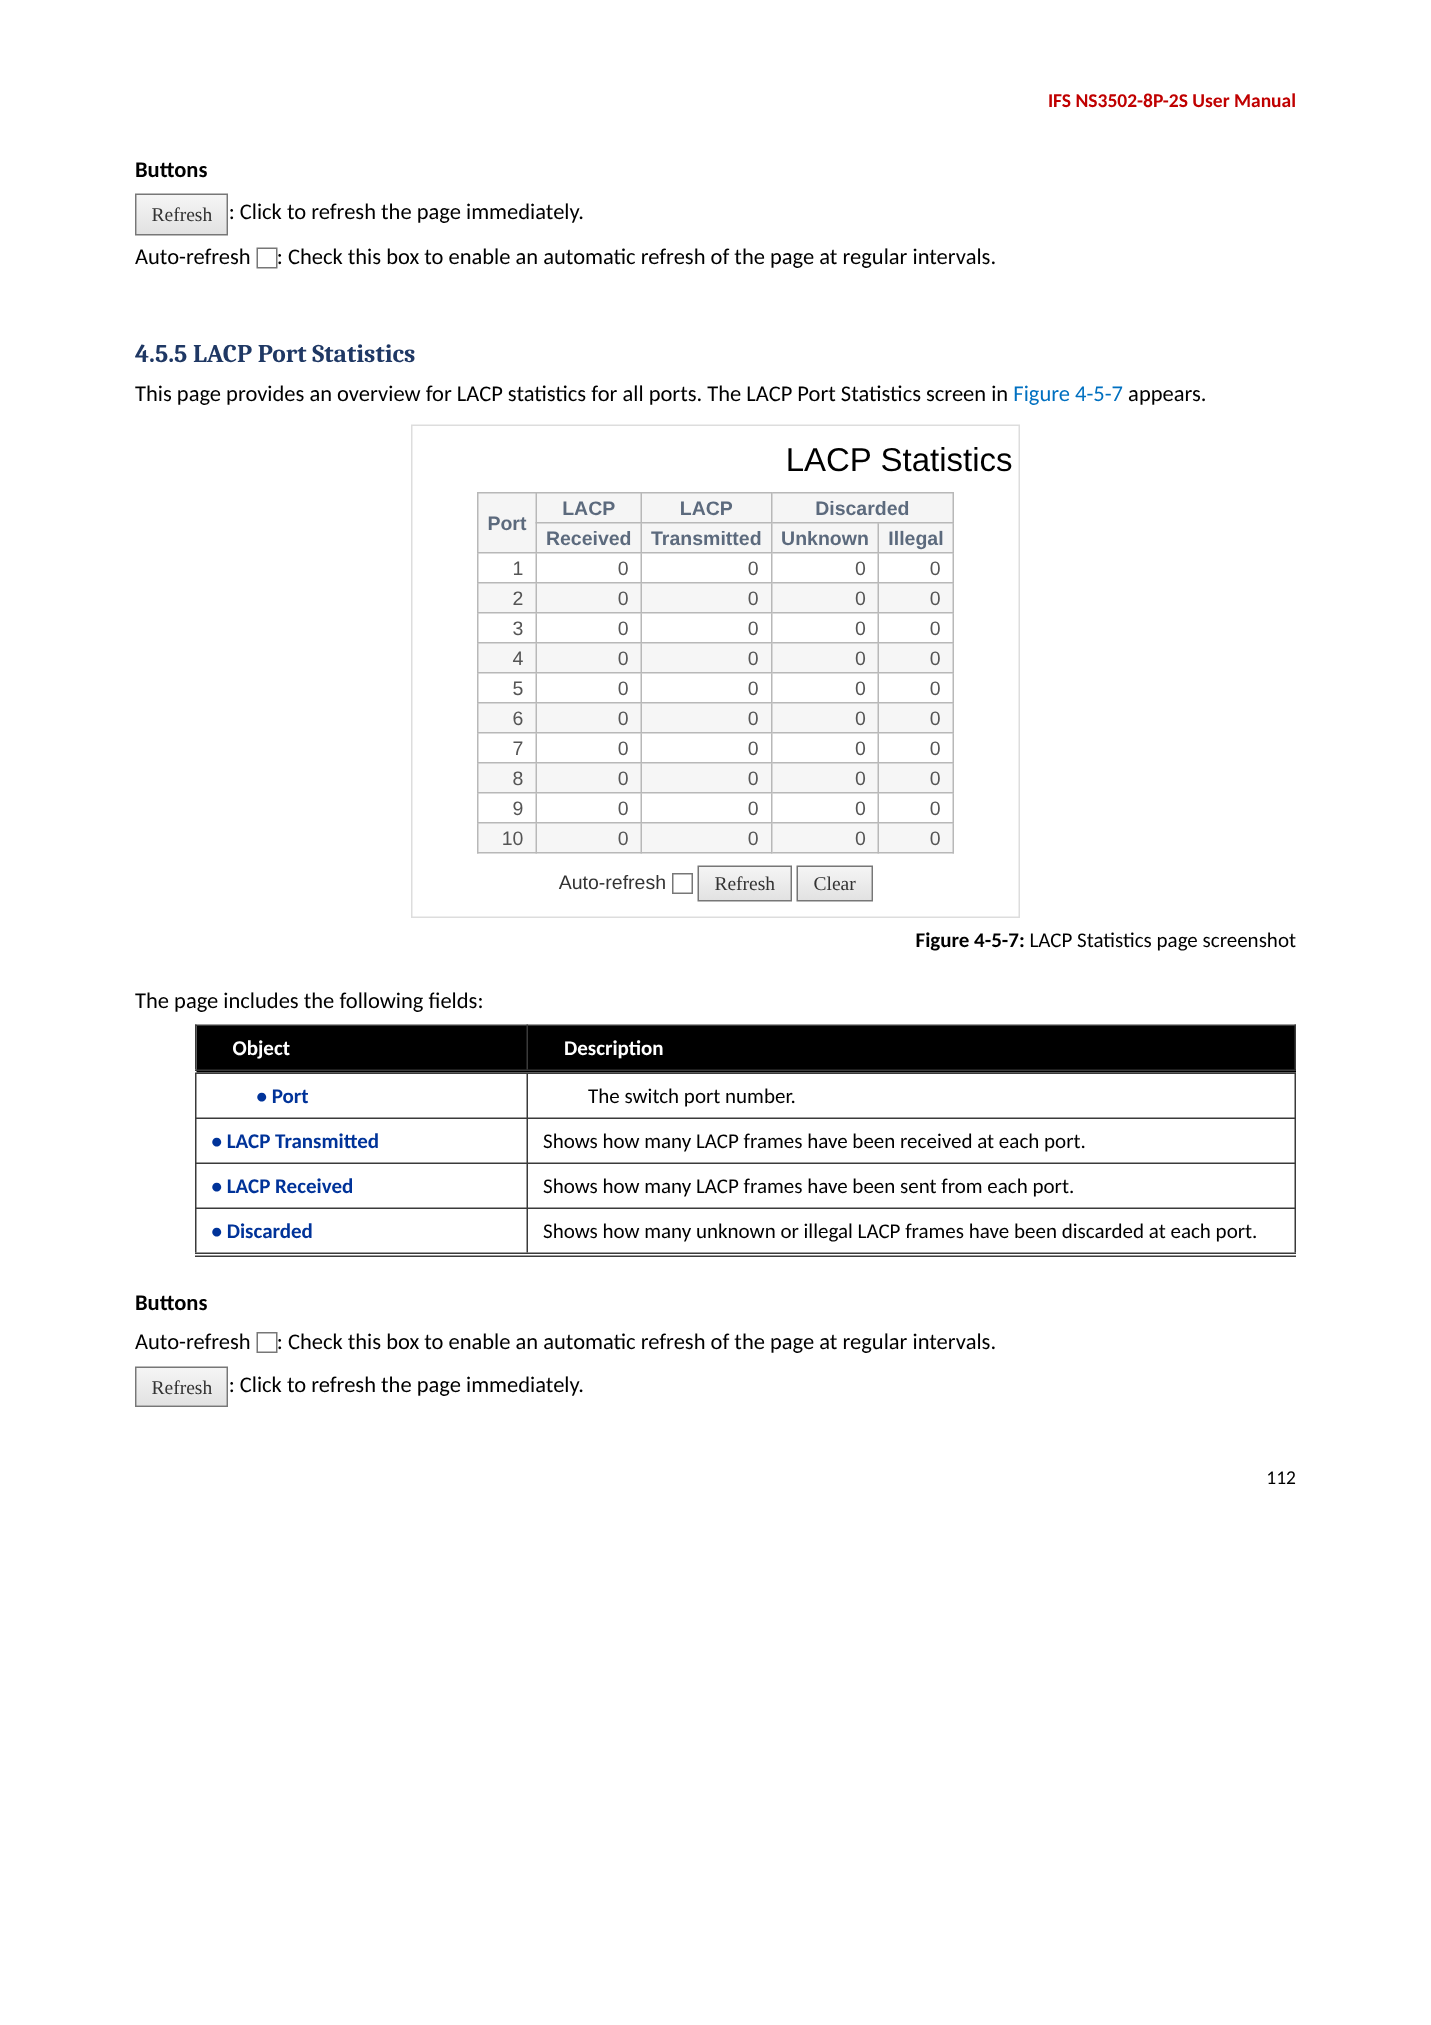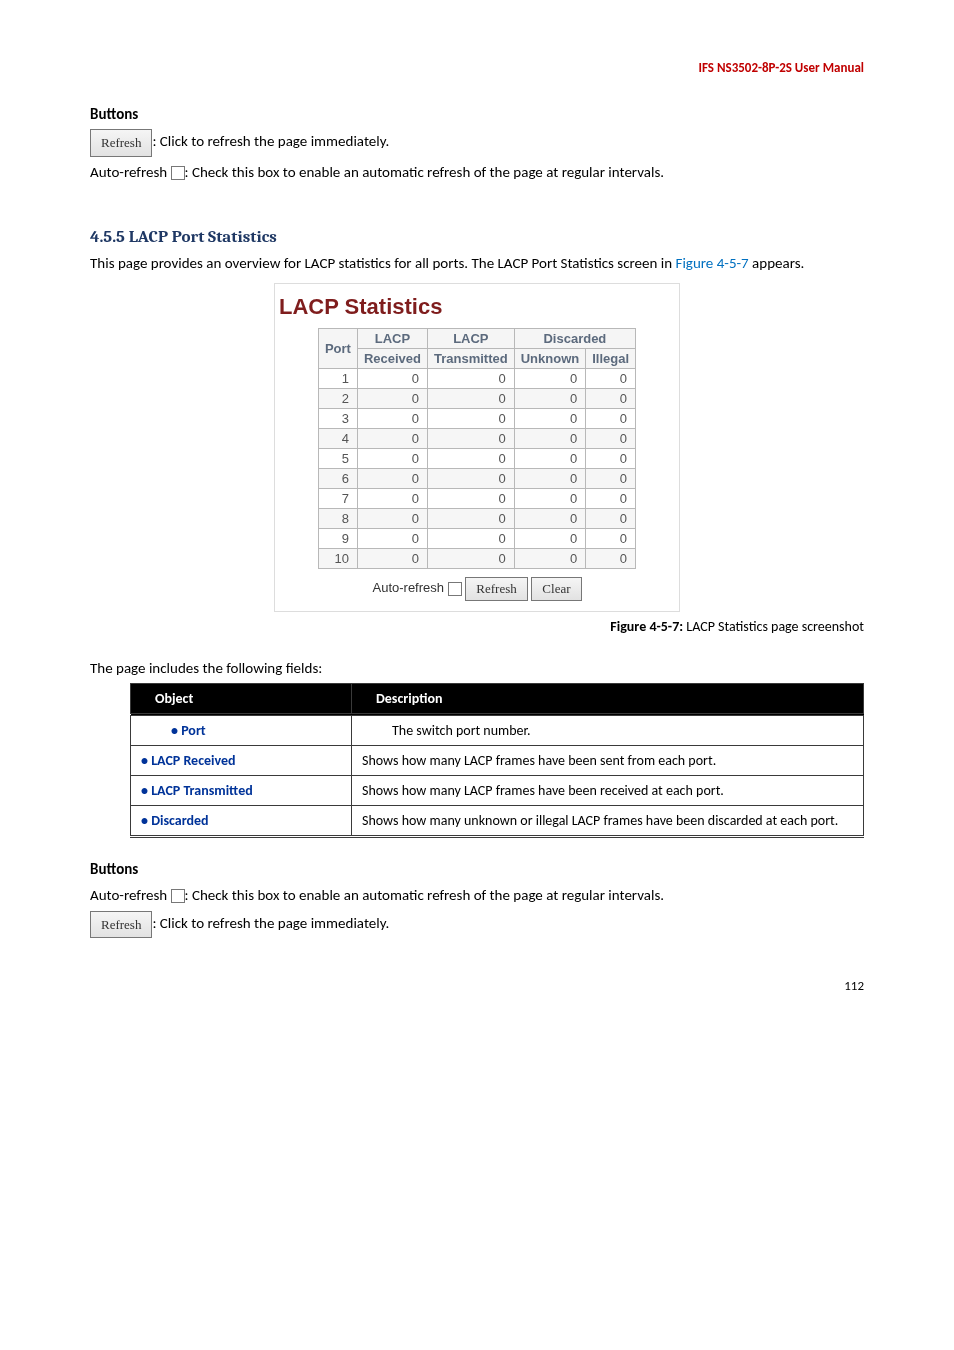--- a/index.html
+++ b/index.html
@@ -61,24 +61,24 @@
   }
   
   .lacp-box {
     width: 396px;
     margin: 8px auto 2px auto;
     border: 1px solid #ddd;
     padding: 6px 4px 10px 4px;
     background: #fff;
   }
   .lacp-title {
-    text-align: left;
-    color: #7f1d1d;
+    text-align: right;
+    color: #000000;
     font-family: Arial, sans-serif;
-    font-weight: bold;
+    font-weight: normal;
     font-size: 22px;
     margin: 4px 0 8px 0;
   }
   table.lacp {
     border-collapse: collapse;
     margin: 0 auto;
     font-family: Arial, sans-serif;
     font-size: 13px;
     color: #555;
   }
@@ -275,26 +275,26 @@
         <th>Object</th>
         <th>Description</th>
       </tr>
     </thead>
     <tbody id="fields-body">
         <tr class="thick-top">
           <td class="obj">•&nbsp;Port</td>
           <td>The switch port number.</td>
         </tr>
         <tr>
+          <td class="obj">•&nbsp;LACP Transmitted</td>
+          <td>Shows how many LACP frames have been received at each port.</td>
+        </tr>
+        <tr>
           <td class="obj">•&nbsp;LACP Received</td>
           <td>Shows how many LACP frames have been sent from each port.</td>
-        </tr>
-        <tr>
-          <td class="obj">•&nbsp;LACP Transmitted</td>
-          <td>Shows how many LACP frames have been received at each port.</td>
         </tr>
         <tr class="thick-bottom">
           <td class="obj">•&nbsp;Discarded</td>
           <td>Shows how many unknown or illegal LACP frames have been discarded at each port.</td>
         </tr>
       </tbody>
   </table>
 
   <div class="section-title">Buttons</div>
 

